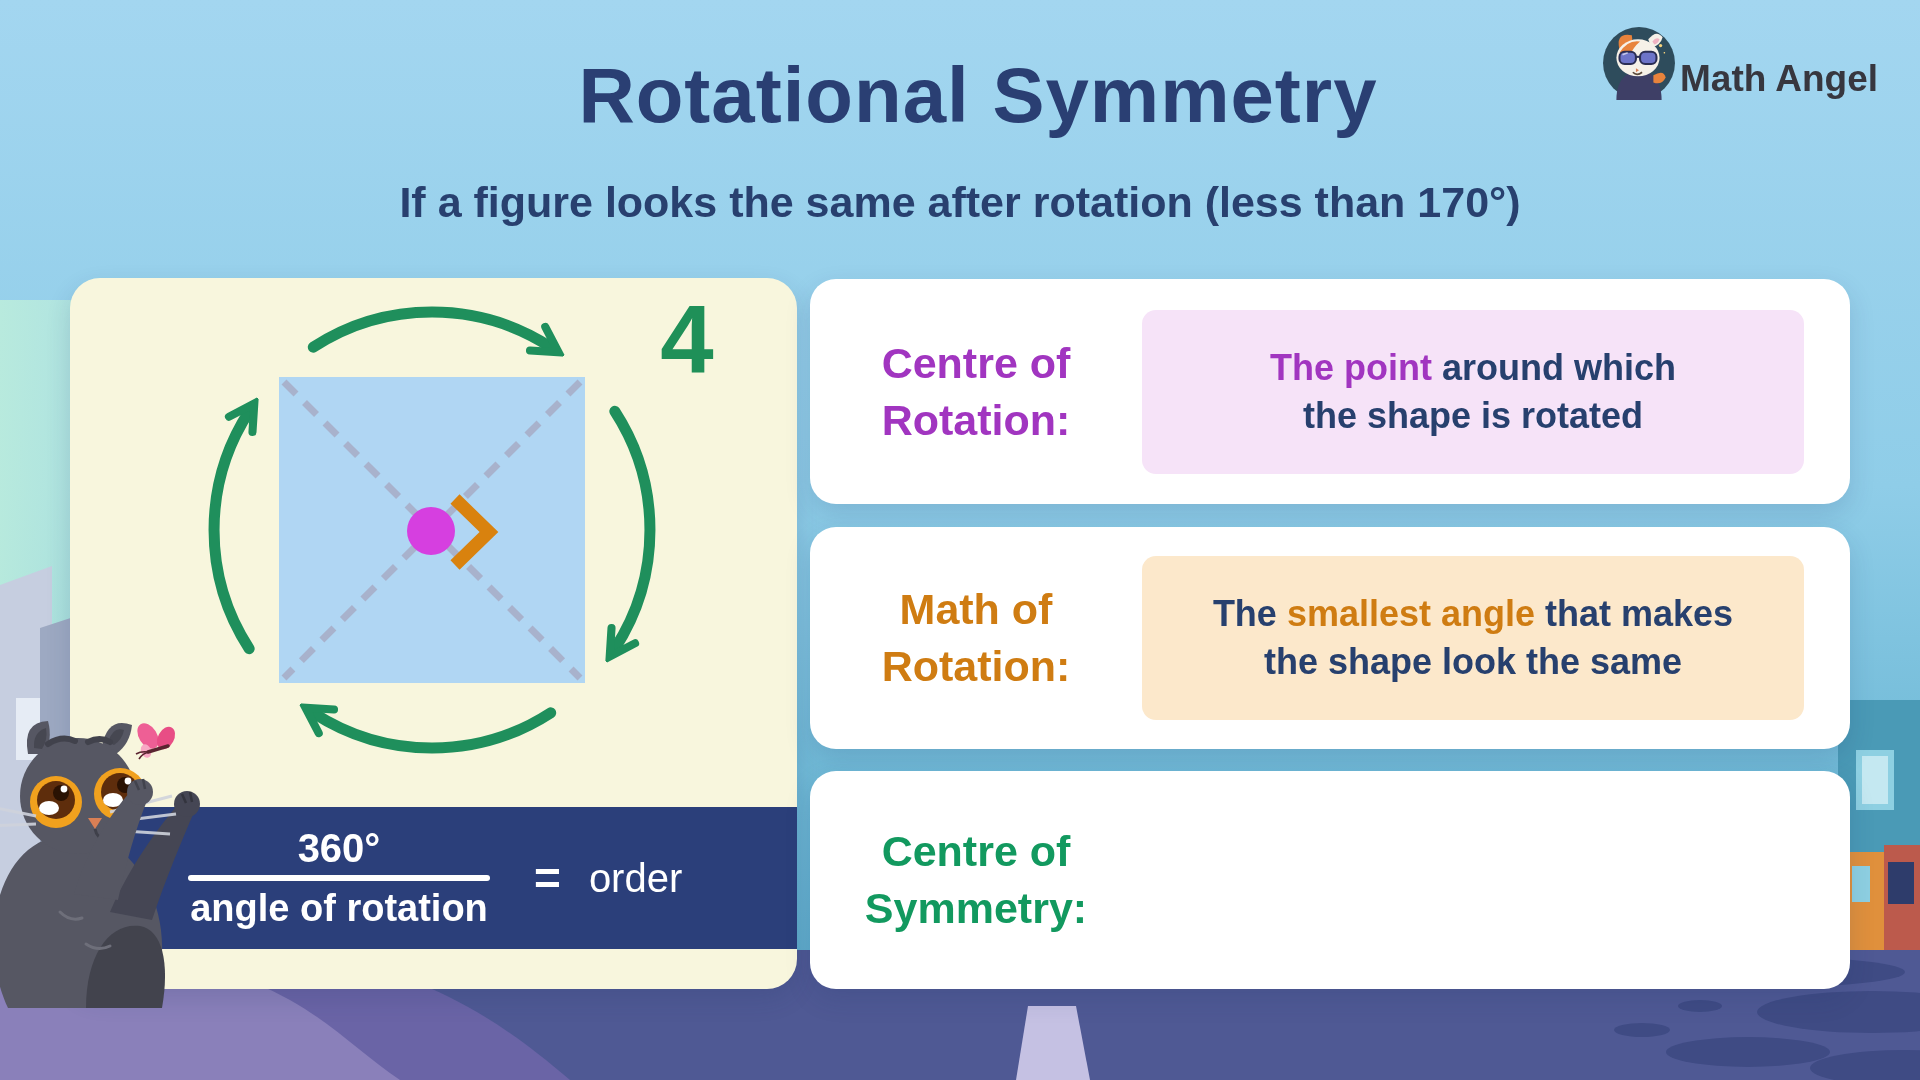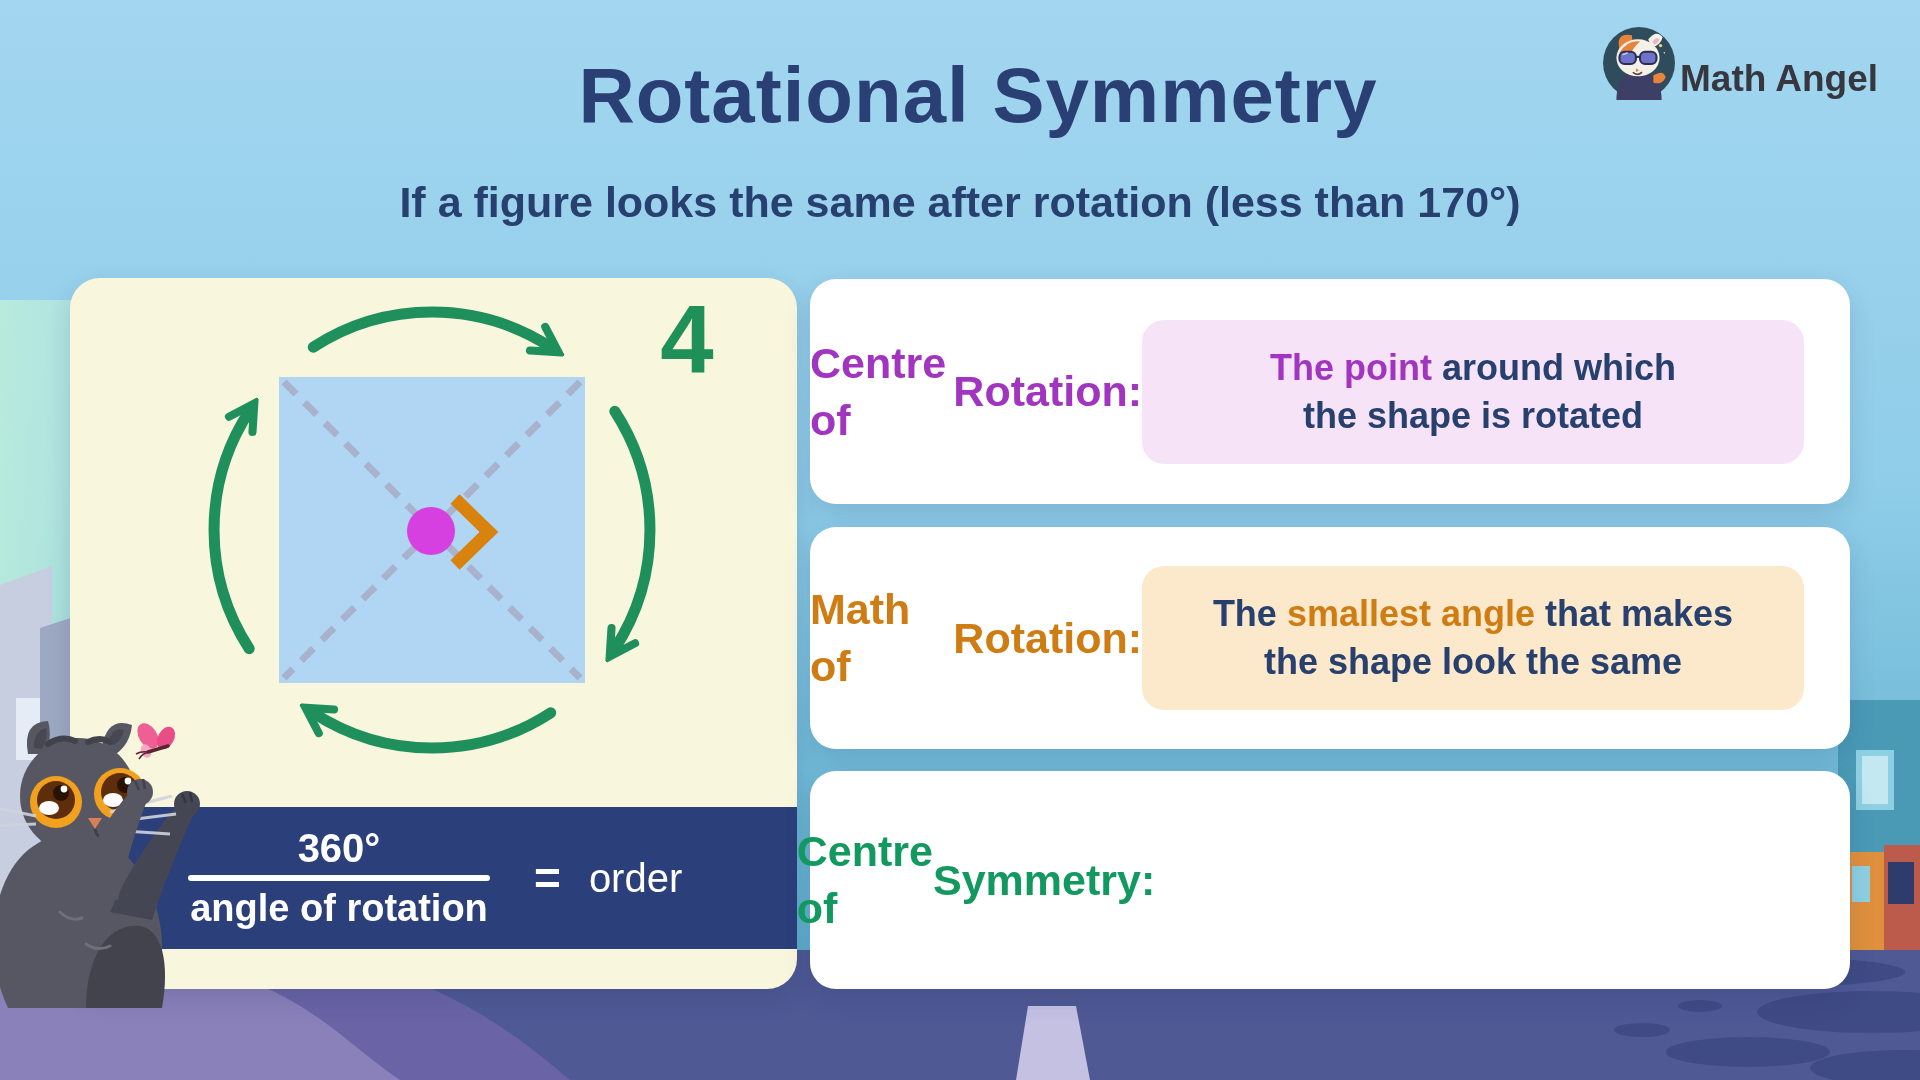--- a/index.html
+++ b/index.html
@@ -54,29 +54,29 @@
   .card {
     position:absolute; left:810px; width:1040px; z-index:2;
     background:#fff; border-radius:26px;
     box-shadow:0 10px 26px rgba(30,50,100,.15);
   }
   .card1 { top:279px; height:225px; }
   .card2 { top:527px; height:222px; }
   .card3 { top:771px; height:218px; }
   .card-label {
     position:absolute; left:0; top:0; bottom:0; width:332px;
-    display:flex; flex-direction:row; align-items:center; justify-content:center;
-    font-size:43px; font-weight:800; line-height:57px; text-align:left;
+    display:flex; flex-direction:column; align-items:center; justify-content:center;
+    font-size:43px; font-weight:800; line-height:57px; text-align:right;
   }
   .card1 .card-label { color:#a135c0; }
   .card2 .card-label { color:#cf7c12; }
   .card3 .card-label { color:#12995f; }
   .pill {
     position:absolute; left:332px; right:46px; top:50%; transform:translateY(-50%);
-    height:144px; border-radius:22px;
+    height:164px; border-radius:14px;
     display:flex; flex-direction:column; align-items:center; justify-content:center;
     font-size:36px; font-weight:600; color:#27406e; line-height:48px; text-align:center;
   }
   .card1 .pill { background:#f6e3f8; }
   .card2 .pill { background:#fce8cb;align-items:center; }
   .card3 .pill { background:#d9ecdf; }
   .hl { font-weight:800; }
   .hl.purple { color:#a135c0; }
   .hl.orange { color:#cf7c12; }
   .hl.green  { color:#12995f; }

